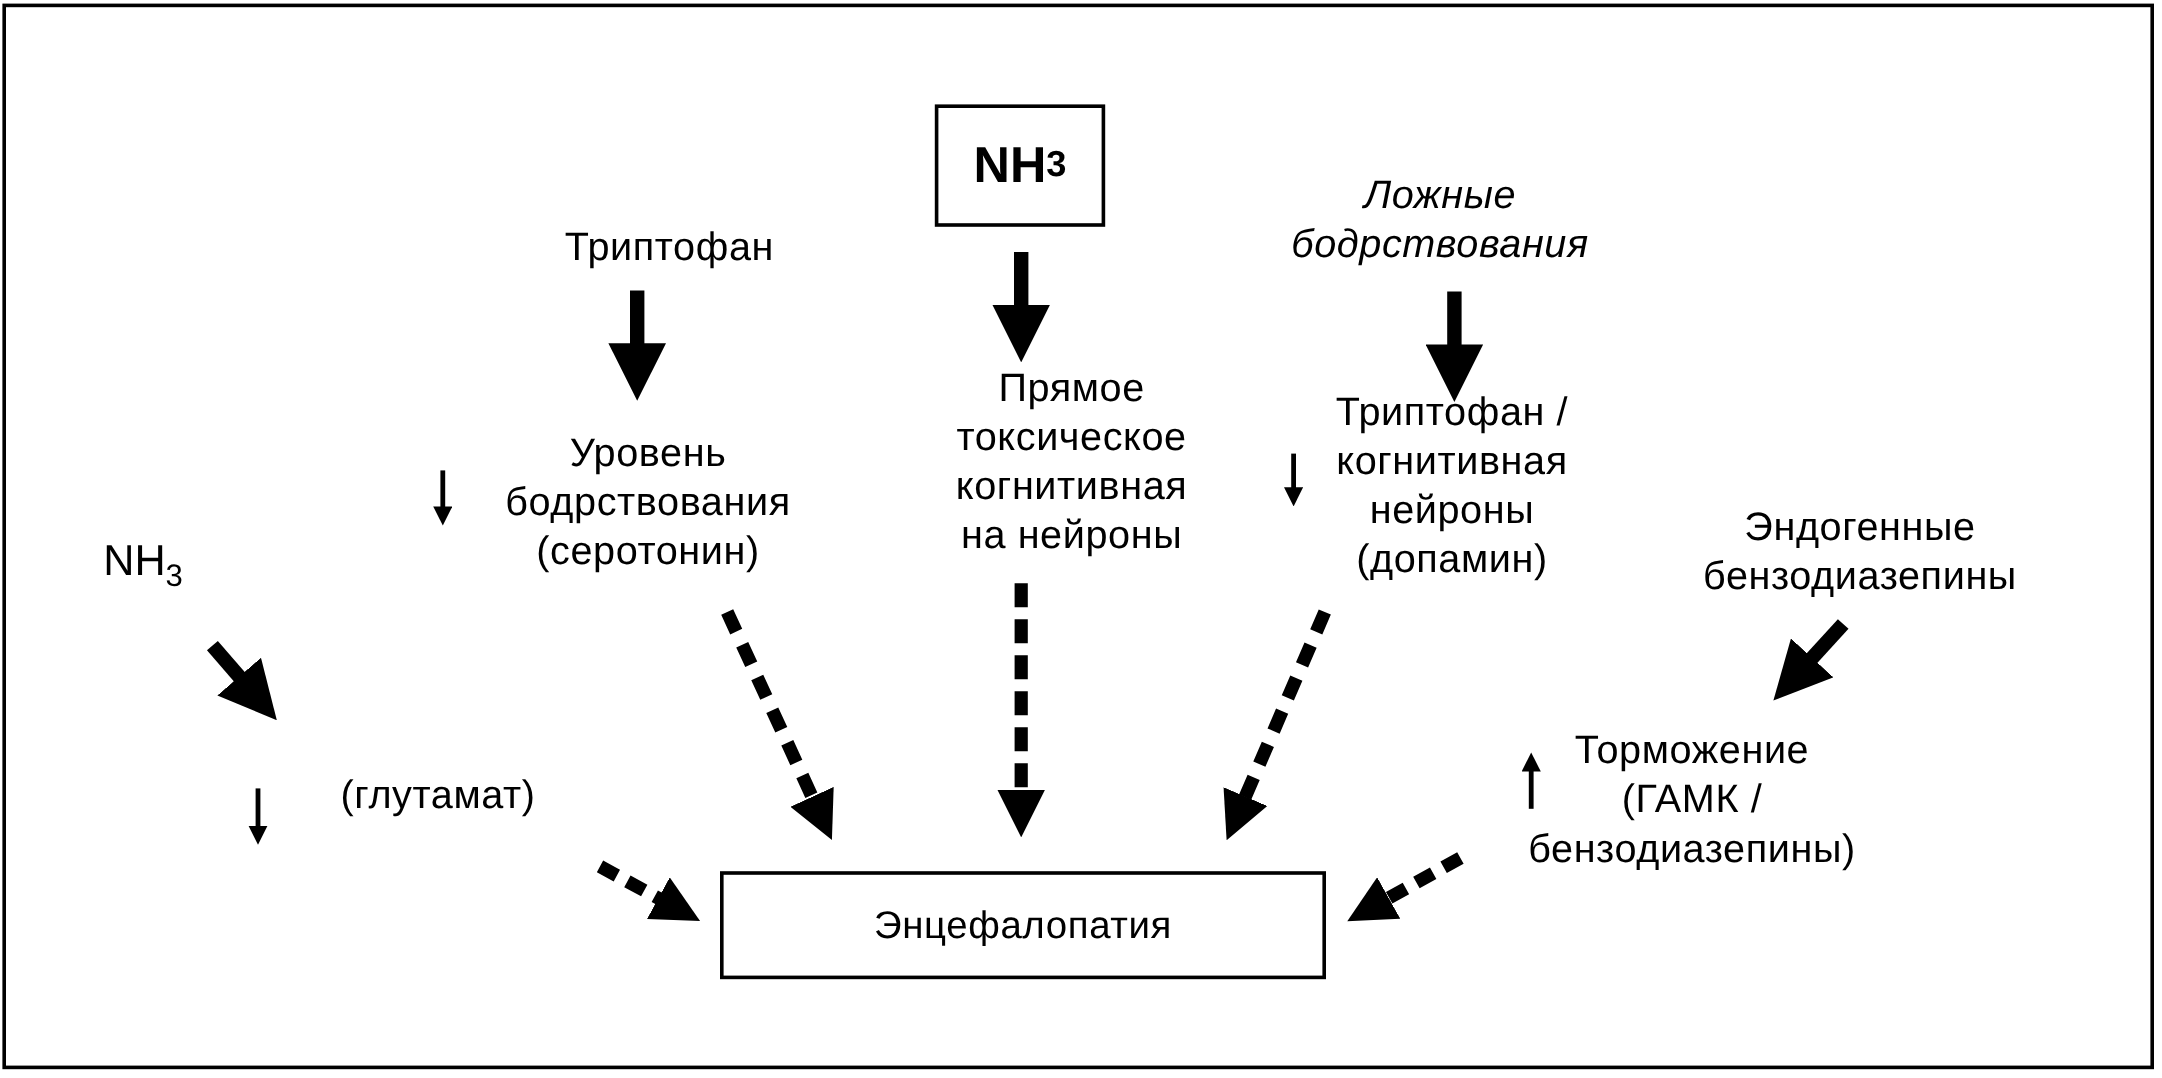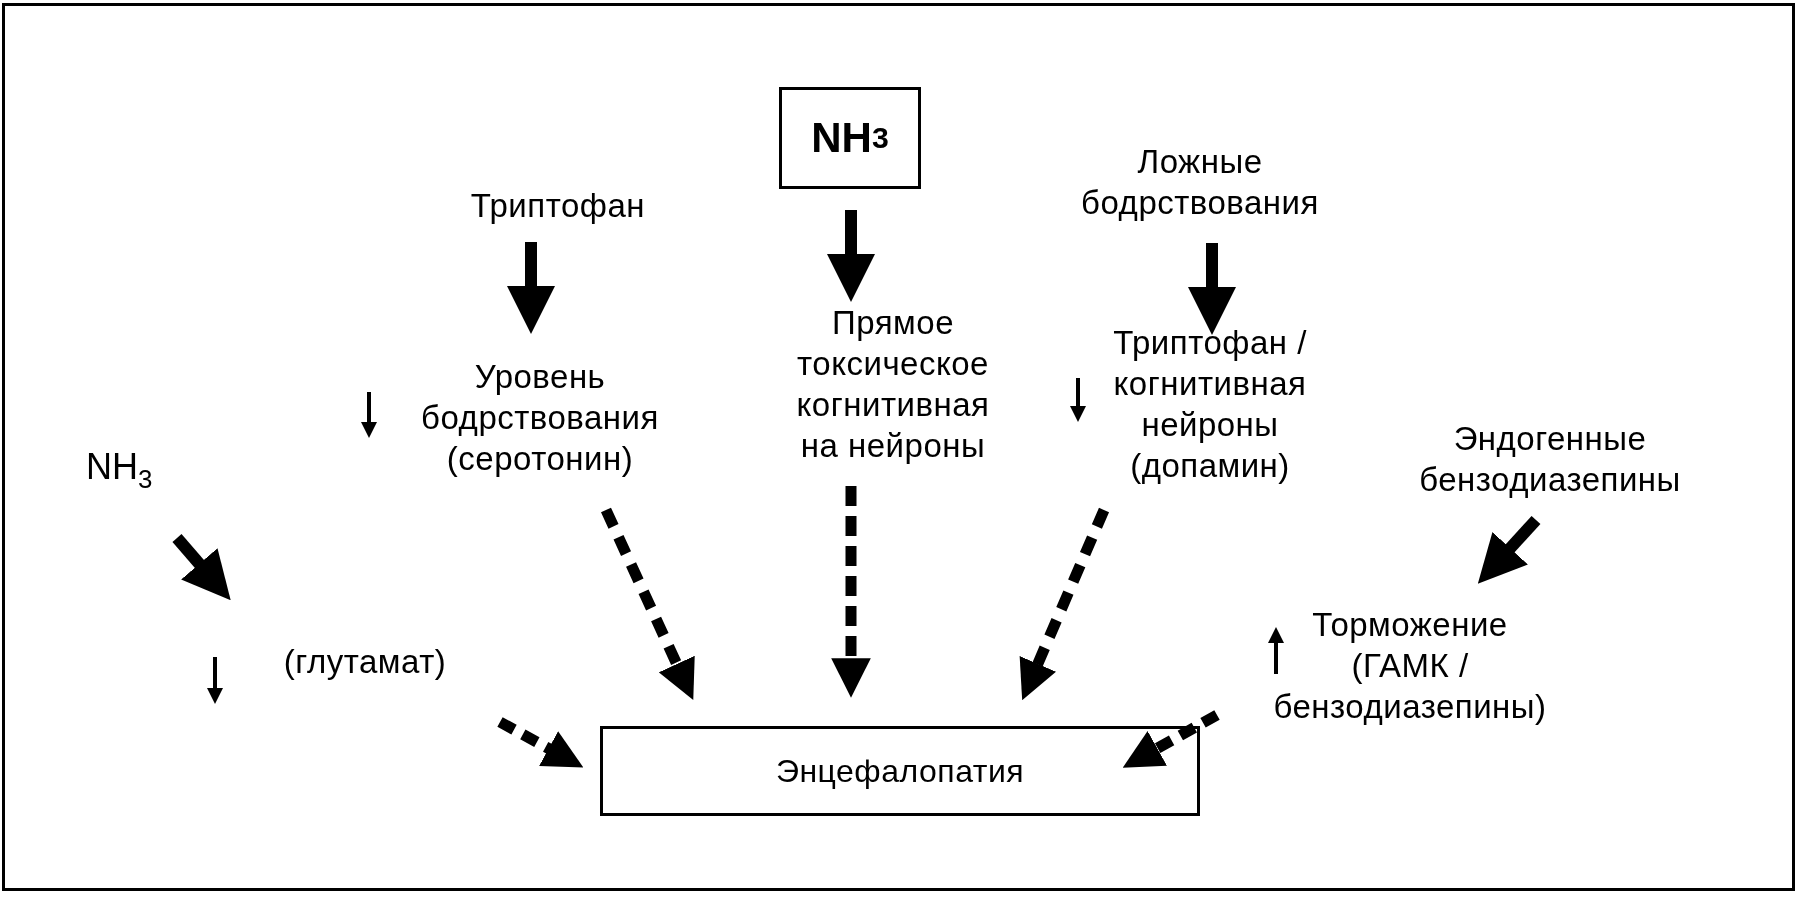--- a/index.html
+++ b/index.html
@@ -8,21 +8,21 @@
   .frame { position: absolute; left: 2px; top: 3px; width: 1793px; height: 888px;
            border: 3px solid #000; box-sizing: border-box; }
   .lbl { position: absolute; text-align: center; font-size: 33px; line-height: 41px;
          letter-spacing: 0.5px; white-space: nowrap; }
   .lbl span { display: block; }
   .box { position: absolute; border: 3px solid #000; box-sizing: border-box;
          display: flex; align-items: center; justify-content: center; }
   .nh3-main { left: 779px; top: 87px; width: 142px; height: 102px; font-size: 42px; font-weight: bold; }
   .nh3-main sub, .nh3-left sub { font-size: 0.72em; vertical-align: -0.35em; line-height: 0; }
   .nh3-left { position: absolute; left: 86px; top: 446px; font-size: 36px; }
-  .enceph { left: 600px; top: 726px; width: 600px; height: 90px; font-size: 32px; letter-spacing: 0.5px; }
+  .enceph { left: 600px; top: 726px; width: 505px; height: 90px; font-size: 32px; letter-spacing: 0.5px; }
   svg.arrows { position: absolute; left: 0; top: 0; }
 </style>
 </head>
 <body>
 
 <div class="frame"></div>
 
 <div class="box nh3-main">
   <span>NH</span>
     <sub>3</sub>
@@ -42,21 +42,21 @@
   <span>(серотонин)</span>
 </div>
 
 <div class="lbl" style="left:763px; top:302px; width:260px;">
   <span>Прямое</span>
   <span>токсическое</span>
   <span>когнитивная</span>
   <span>на нейроны</span>
 </div>
 
-<div class="lbl" style="left:1030px; top:141px; width:340px;">
+<div class="lbl" style="left:1030px; top:141px; width:340px;font-style:italic;">
   <span>Ложные</span>
   <span>бодрствования</span>
 </div>
 
 <div class="lbl" style="left:1080px; top:322px; width:260px;">
   <span>Триптофан /</span>
   <span>когнитивная</span>
   <span>нейроны</span>
   <span>(допамин)</span>
 </div>

